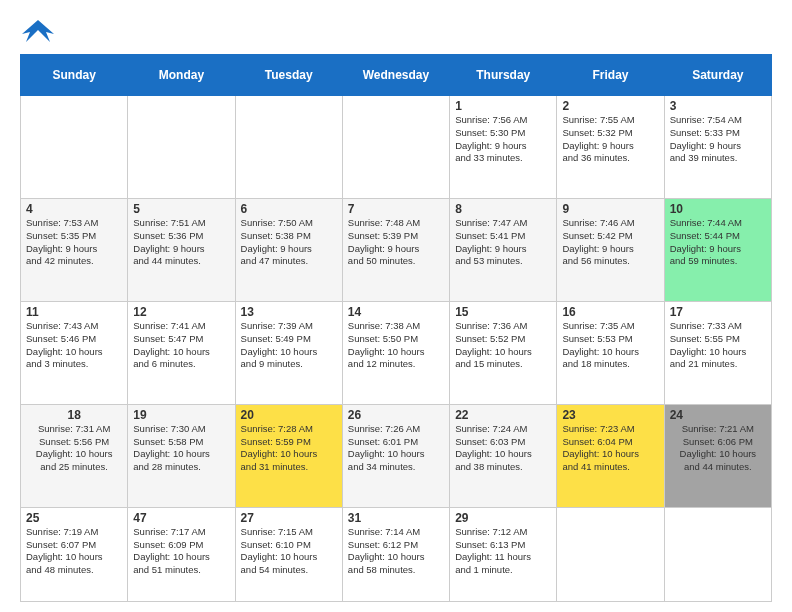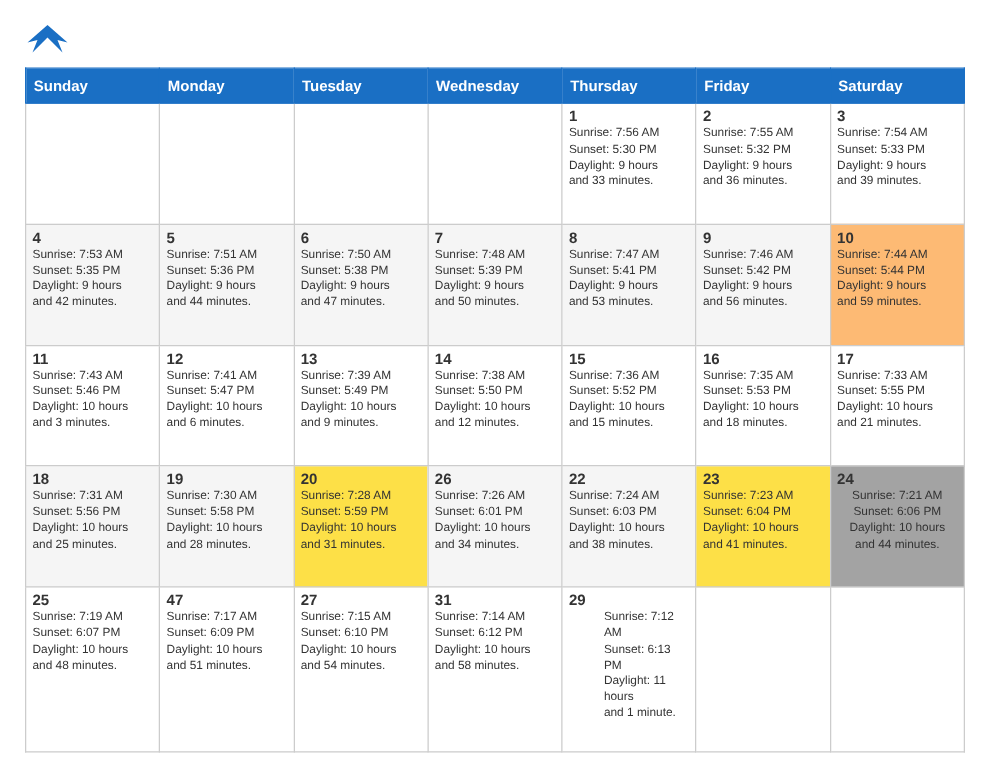--- a/index.html
+++ b/index.html
@@ -52,23 +52,23 @@
       border-collapse: collapse;
       width: 100%;
       table-layout: fixed;
     }
     .calendar th {
       background: #1a6fc4;
       color: #fff;
       font-size: 12px;
       font-weight: bold;
       padding: 4px 6px;
-      text-align: left;
+      text-align: center;
       border: 1px solid #1a6fc4;
-      height: 28px;
+      height: 41px;
     }
     .calendar td {
       border: 1px solid #ccc;
       vertical-align: top;
       padding: 3px 5px;
       font-size: 10px;
       color: #333;
       background: #fff;
     }
     .day-number {
@@ -184,21 +184,21 @@
 Daylight: 9 hours
 and 53 minutes.</div>
           </td>
           <td style="background: rgb(245, 245, 245);">
             <span class="day-number">9</span>
             <div class="day-info" style="white-space: pre-line;">Sunrise: 7:46 AM
 Sunset: 5:42 PM
 Daylight: 9 hours
 and 56 minutes.</div>
           </td>
-          <td style="background: #fdba74;">
+          <td style="background: #86efac;">
             <span class="day-number">10</span>
             <div class="day-info" style="white-space: pre-line;">Sunrise: 7:44 AM
 Sunset: 5:44 PM
 Daylight: 9 hours
 and 59 minutes.</div>
           </td>
         </tr>
         <tr style="height: 82px;">
           <td>
             <span class="day-number">11</span>
@@ -244,21 +244,21 @@
           </td>
           <td>
             <span class="day-number">17</span>
             <div class="day-info" style="white-space: pre-line;">Sunrise: 7:33 AM
 Sunset: 5:55 PM
 Daylight: 10 hours
 and 21 minutes.</div>
           </td>
         </tr>
         <tr style="height: 82px;">
-          <td style="background: rgb(245, 245, 245);">
+          <td style="background: rgb(245, 245, 245); text-align: center;">
             <span class="day-number">18</span>
             <div class="day-info" style="white-space: pre-line;">Sunrise: 7:31 AM
 Sunset: 5:56 PM
 Daylight: 10 hours
 and 25 minutes.</div>
           </td>
           <td style="background: rgb(245, 245, 245);">
             <span class="day-number">19</span>
             <div class="day-info" style="white-space: pre-line;">Sunrise: 7:30 AM
 Sunset: 5:58 PM
@@ -325,21 +325,21 @@
           </td>
           <td>
             <span class="day-number">31</span>
             <div class="day-info" style="white-space: pre-line;">Sunrise: 7:14 AM
 Sunset: 6:12 PM
 Daylight: 10 hours
 and 58 minutes.</div>
           </td>
           <td>
             <span class="day-number">29</span>
-            <div class="day-info" style="white-space: pre-line; margin-left: 28px;">Sunrise: 7:12 AM
+            <div class="day-info" style="white-space: pre-line;">Sunrise: 7:12 AM
 Sunset: 6:13 PM
 Daylight: 11 hours
 and 1 minute.</div>
           </td>
           <td></td>
           <td></td>
         </tr>
       </tbody>
   </table>
 </div>

